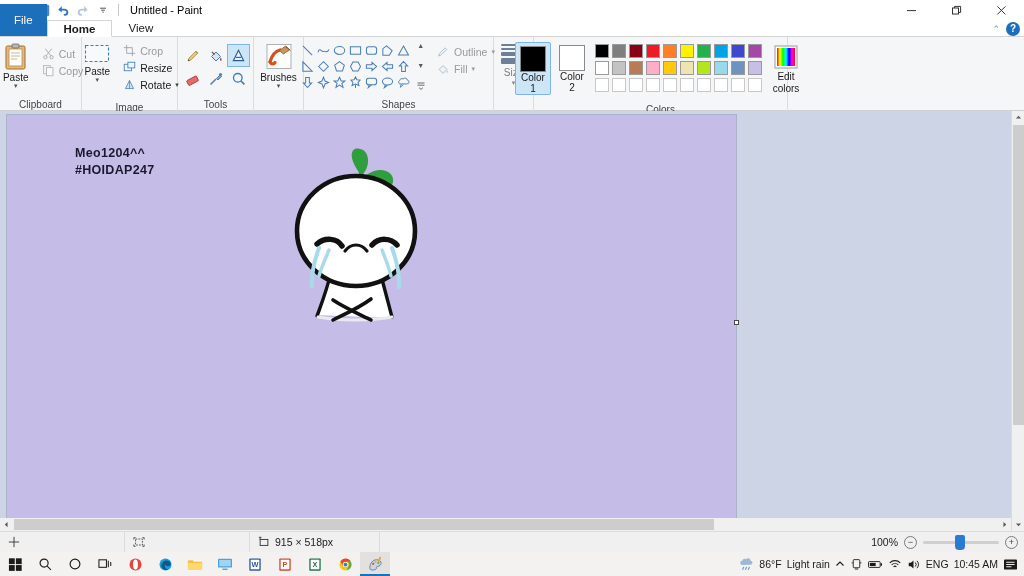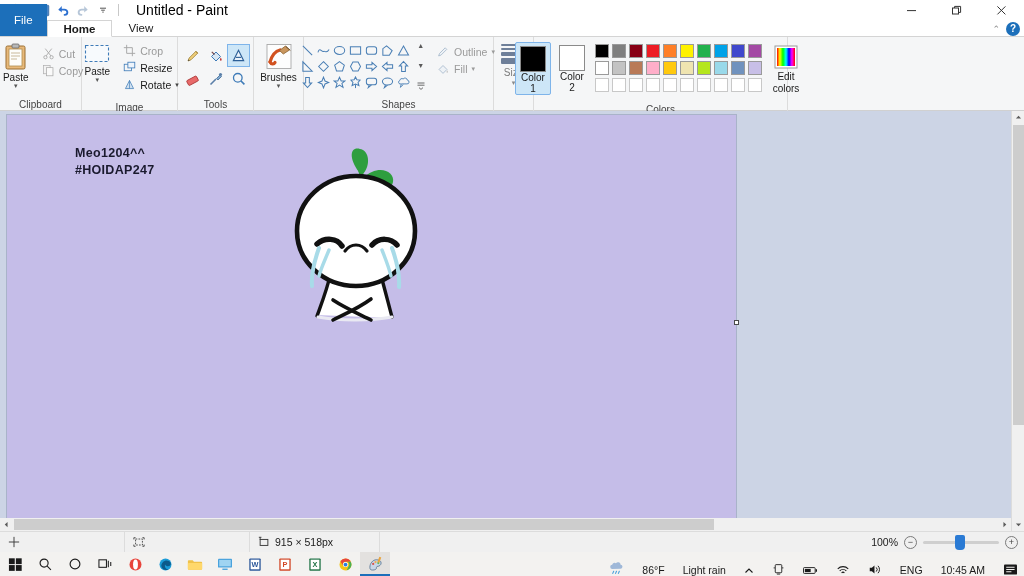--- a/index.html
+++ b/index.html
@@ -12,21 +12,21 @@
   #app { position:relative; width:1024px; height:576px; }
 
   
   .titlebar {
     position:absolute; left:0; top:0; width:1024px; height:20px;
     background:#ffffff; display:flex; align-items:center; padding-left:4px;
   }
   .qat { display:flex; align-items:center; gap:4px; height:20px; }
   .qat-ico { width:16px; height:16px; display:flex; align-items:center; justify-content:center; }
   .qat-sep { width:1px; height:12px; background:#c8c8c8; margin:0 3px; }
-  .title-text { margin-left:14px; font-size:14px; color:#000; white-space:nowrap; }
+  .title-text { margin-left:8px; font-size:11px; color:#000; white-space:nowrap; }
   .wincontrols { position:absolute; right:0; top:0; display:flex; height:20px; }
   .wc { width:45px; height:20px; display:flex; align-items:center; justify-content:center;
         font-size:12px; color:#333; }
 
   
   .tabstrip {
     position:absolute; left:0; top:20px; width:1024px; height:17px;
     background:#ffffff; display:flex; align-items:flex-end;
     border-bottom:1px solid #d4d4d4;
   }
@@ -122,21 +122,21 @@
           font-size:9px; display:flex; align-items:center; justify-content:center; line-height:1; }
   .ztrack { position:relative; width:76px; height:3px; background:#cfcfcf; border-radius:2px; }
   .zthumb { position:absolute; left:32px; top:-6px; width:10px; height:15px; background:#2a7ad4;
             border-radius:2px 2px 4px 4px; }
 
   
   .taskbar { position:absolute; left:0; top:552px; width:1024px; height:24px; background:#f3f2f0;
              display:flex; align-items:center; }
   .tbitem { width:30px; height:24px; display:flex; align-items:center; justify-content:center; }
   .tbitem.active { background:#e3e1df; border-bottom:2px solid #1c6fba; }
-  .tray { position:absolute; right:0; display:flex; align-items:flex-end; height:24px; gap:18px;
+  .tray { position:absolute; right:0; display:flex; align-items:center; height:24px; gap:5px;
           padding-right:6px; font-size:10.5px; color:#1a1a1a; }
 
   svg { display:block; }
   .nowrap { white-space:nowrap; }
 </style>
 </head>
 <body>
 
 <div id="app">
 

